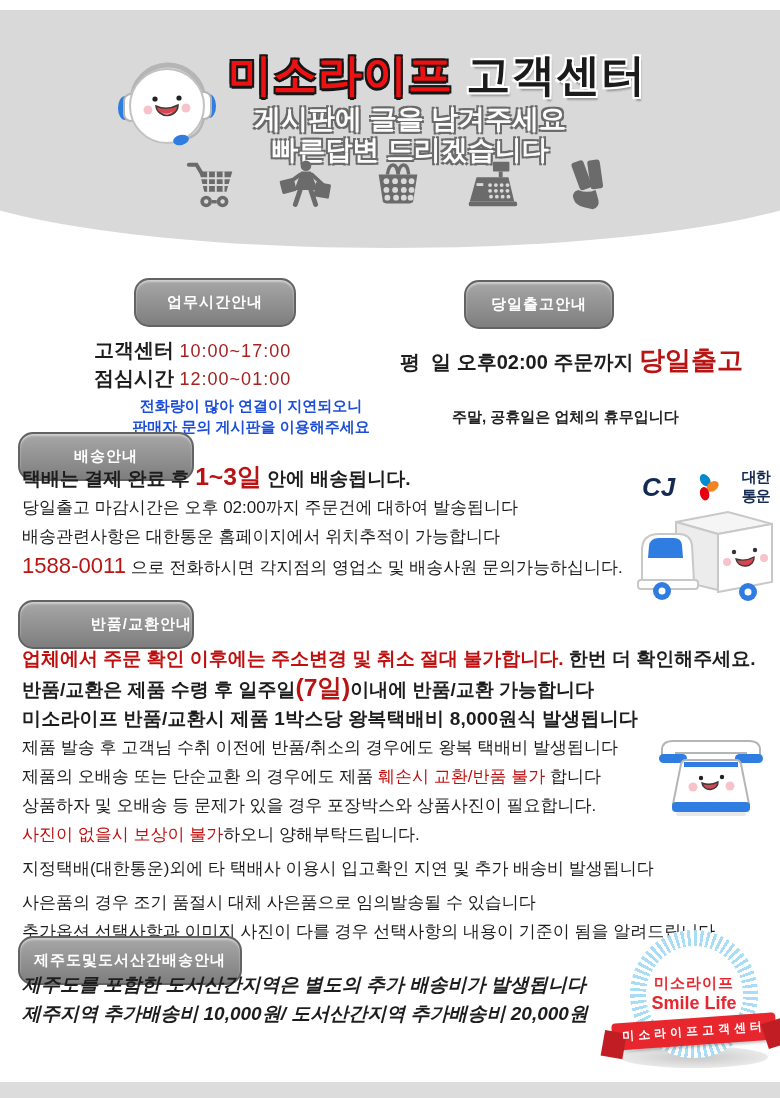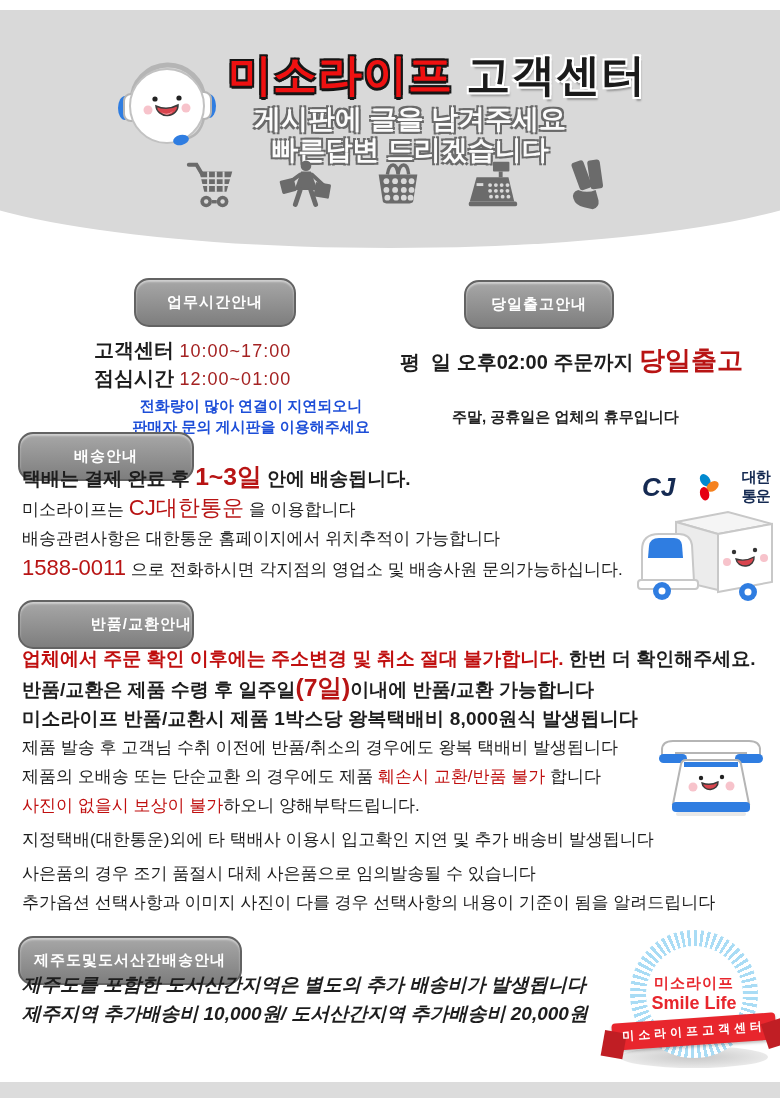--- a/index.html
+++ b/index.html
@@ -218,21 +218,21 @@
 
   <div class="sameday">
     <span class="badge">당일출고안내</span>
     <p class="sameday-line"><span>평&nbsp;&nbsp;일 오후02:00 주문까지 </span><span class="seg-redbig">당일출고</span></p>
     <div class="sameday-note">주말, 공휴일은 업체의 휴무입니다</div>
   </div>
 
   <span class="badge section-badge shipping-badge">배송안내</span>
   <div class="body-lines shipping-lines">
     <p class="lg"><span>택배는 결제 완료 후 </span><span class="seg-redbig">1~3일</span><span> 안에 배송됩니다.</span></p>
-    <p><span>미소라이프는 </span><span class="seg-redbig">CJ대한통운</span><span> 을 이용합니다</span></p>
+    <p><span>당일출고 마감시간은 오후 02:00까지 주문건에 대하여 발송됩니다</span></p>
     <p><span>배송관련사항은 대한통운 홈페이지에서 위치추적이 가능합니다</span></p>
     <p><span class="seg-redbig">1588-0011</span><span> 으로 전화하시면 각지점의 영업소 및 배송사원 문의가능하십니다.</span></p>
   </div>
 
   <div class="cj-logo">
     <span class="cj-text">CJ</span>
     <svg class="cj-petals" viewBox="0 0 40 44">
       <ellipse cx="15" cy="11" rx="7.5" ry="11" fill="#0089cf" transform="rotate(-35 15 11)"></ellipse>
       <ellipse cx="27" cy="21" rx="7.5" ry="11" fill="#f58220" transform="rotate(55 27 21)"></ellipse>
       <ellipse cx="14" cy="33" rx="7.5" ry="11" fill="#e60012" transform="rotate(-15 14 33)"></ellipse>
@@ -258,20 +258,21 @@
       <circle cx="136" cy="58" r="4" fill="#f7c3cb"></circle>
   </svg>
 
   <span class="badge section-badge returns-badge">반품/교환안내</span>
   <div class="body-lines returns-lines">
     <p class="lg"><span class="seg-red">업체에서 주문 확인 이후에는 주소변경 및 취소 절대 불가합니다.</span><span> 한번 더 확인해주세요.</span></p>
     <p class="lg"><span>반품/교환은 제품 수령 후 일주일</span><span class="seg-redbig">(7일)</span><span>이내에 반품/교환 가능합니다</span></p>
     <p class="xl"><span>미소라이프 반품/교환시 제품 1박스당 왕복택배비 8,000원식 발생됩니다</span></p>
     <p><span>제품 발송 후 고객님 수취 이전에 반품/취소의 경우에도 왕복 택배비 발생됩니다</span></p>
     <p><span>제품의 오배송 또는 단순교환 의 경우에도 제품 </span><span class="seg-red">훼손시 교환/반품 불가</span><span> 합니다</span></p>
+    <p><span>상품하자 및 오배송 등 문제가 있을 경우 포장박스와 상품사진이 필요합니다.</span></p>
     <p><span class="seg-red">사진이 없을시 보상이 불가</span><span>하오니 양해부탁드립니다.</span></p>
     <p class="gap-top"><span>지정택배(대한통운)외에 타 택배사 이용시 입고확인 지연 및 추가 배송비 발생됩니다</span></p>
     <p class="gap-top"><span>사은품의 경우 조기 품절시 대체 사은품으로 임의발송될 수 있습니다</span></p>
     <p><span>추가옵션 선택사항과 이미지 사진이 다를 경우 선택사항의 내용이 기준이 됨을 알려드립니다</span></p>
   </div>
 
   <svg class="phone" viewBox="0 0 130 100">
     <path d="M16 24 q0 -9 11 -9 h76 q11 0 11 9 v7 h-14 v-4 h-70 v4 h-14 z" fill="#fff" stroke="#b5b5b5" stroke-width="2"></path>
     <rect x="13" y="28" width="28" height="9" rx="4.5" fill="#2f7de1"></rect>
     <rect x="89" y="28" width="28" height="9" rx="4.5" fill="#2f7de1"></rect>

